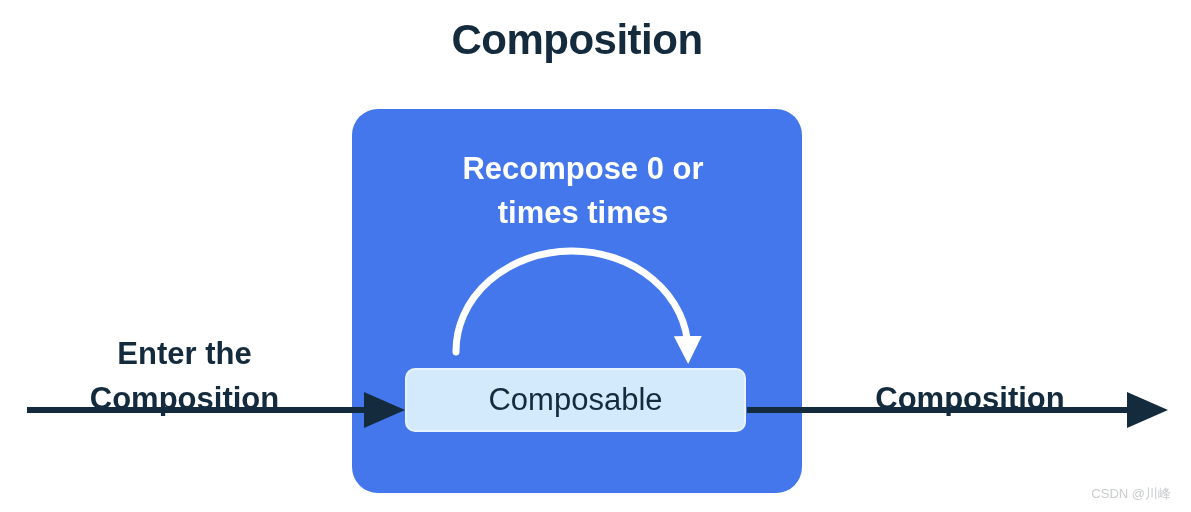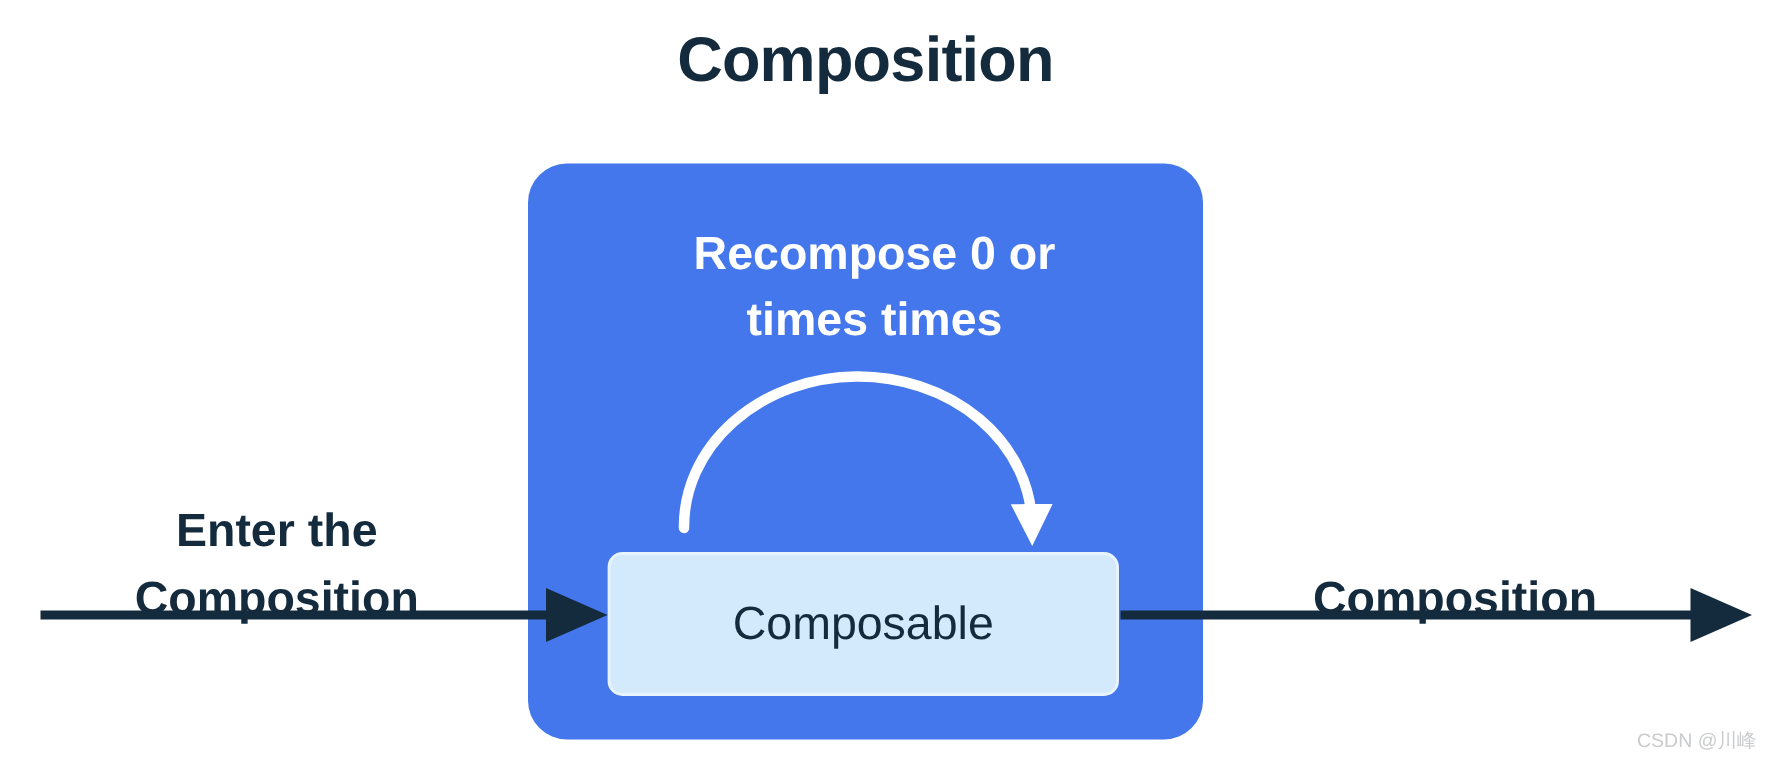--- a/index.html
+++ b/index.html
@@ -44,21 +44,21 @@
     font-size: 31px;
     line-height: 44px;
     font-weight: 700;
     color: var(--white);
     z-index: 3;
     padding-left: 12px;
   }
   .composable-box {
     position: absolute;
     left: 405px; top: 368px;
-    width: 341px; height: 96px;
+    width: 341px; height: 64px;
     background: var(--light-blue);
     border: 2px solid rgba(255,255,255,0.45);
     border-radius: 10px;
     display: flex;
     align-items: center;
     justify-content: center;
     z-index: 2;
   }
   .composable-label {
     font-size: 31px;

